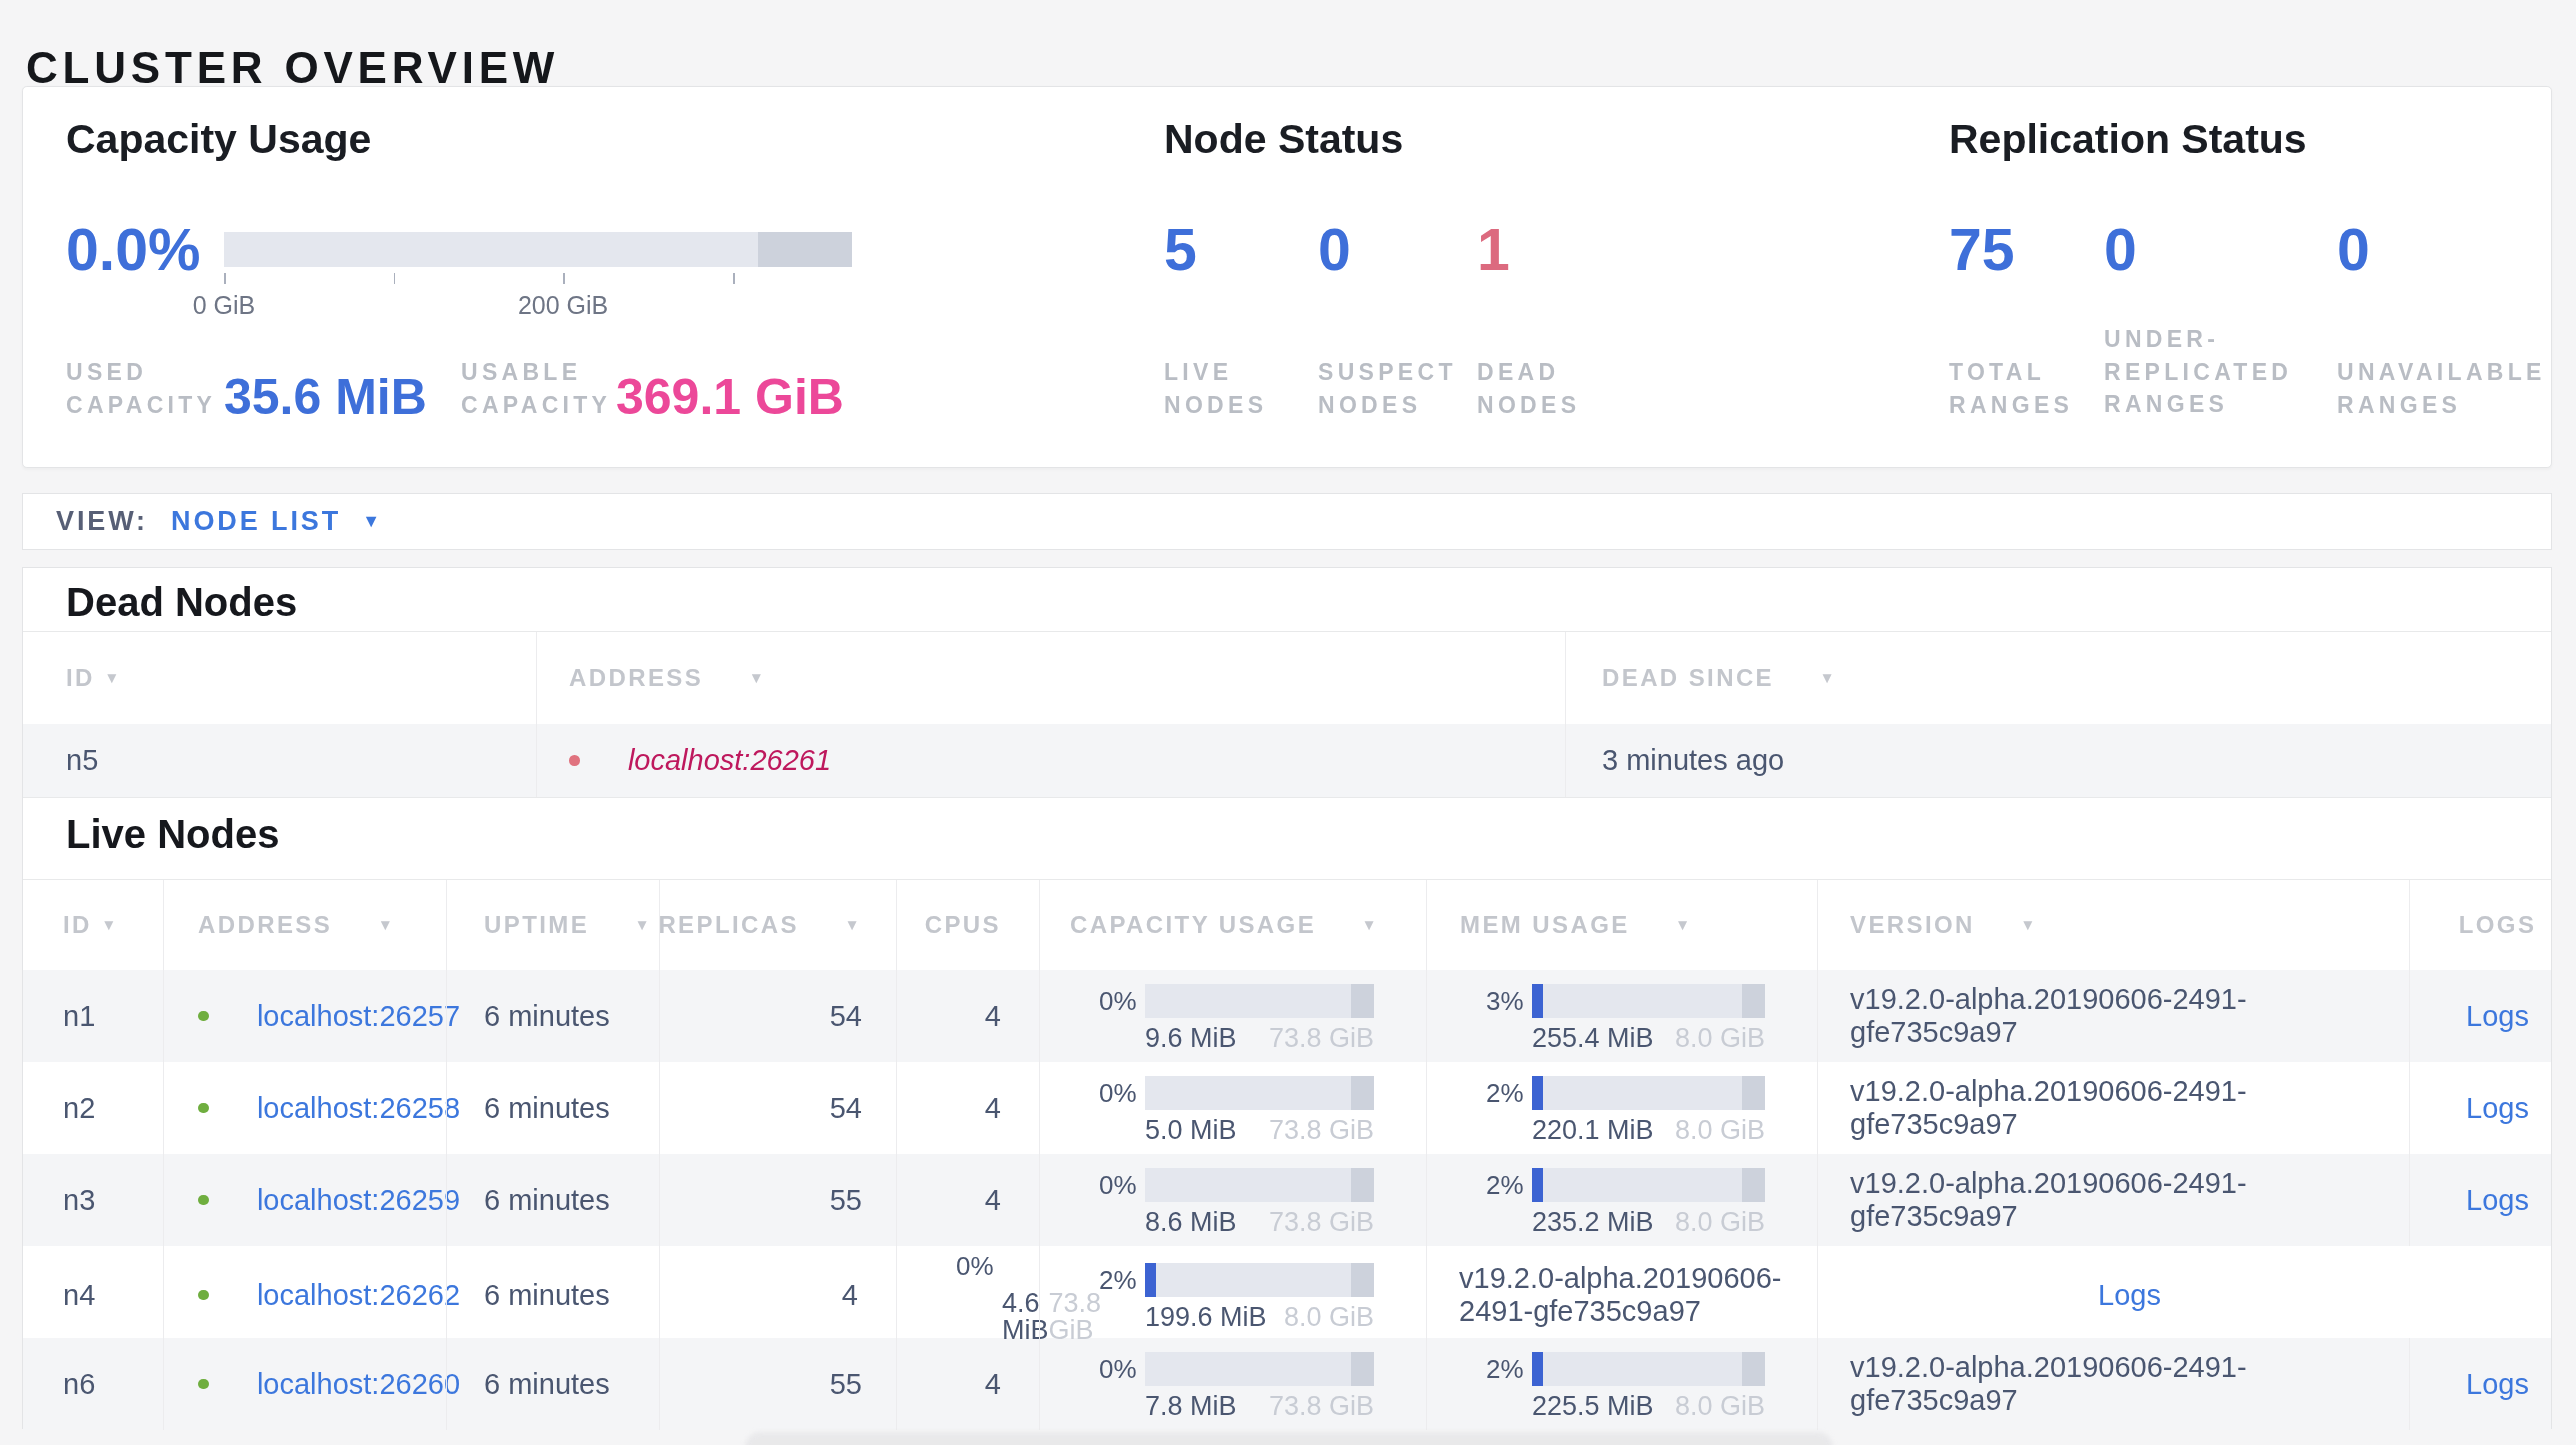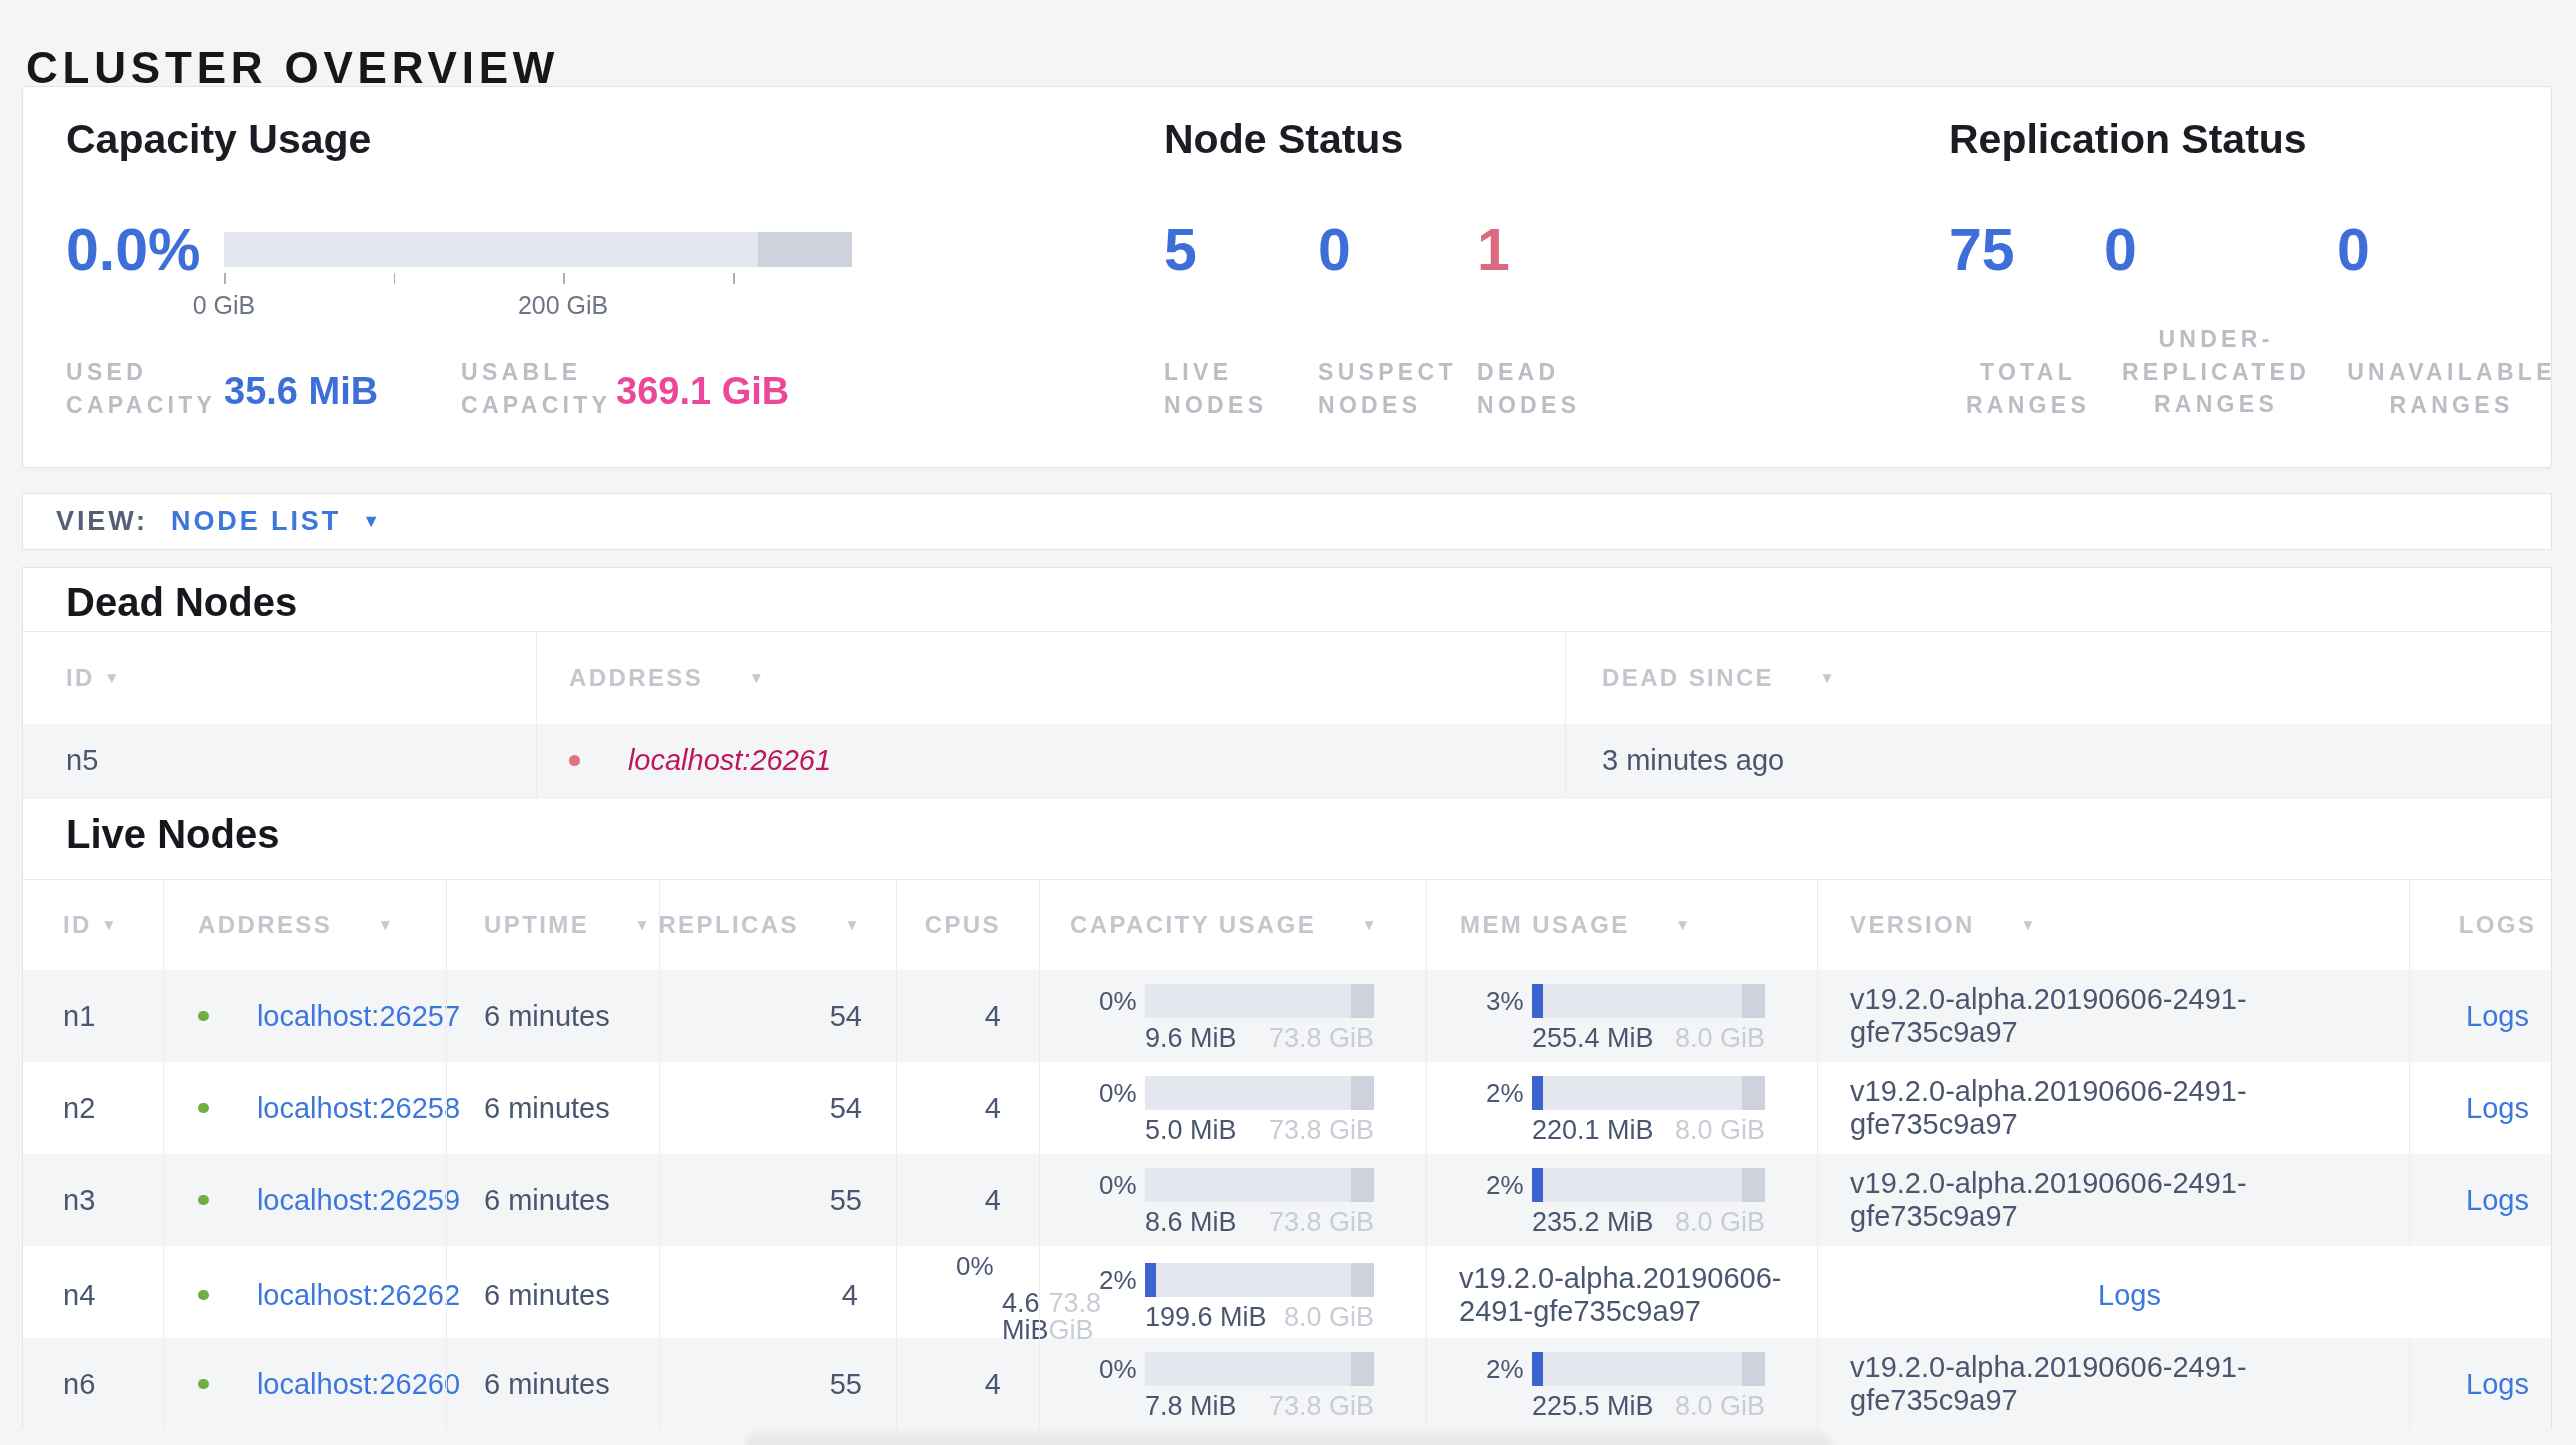--- a/index.html
+++ b/index.html
@@ -9,39 +9,39 @@
 
   .page-title{position:absolute;left:26px;top:13.4px;font-size:44px;font-weight:700;
               letter-spacing:4.8px;color:#15171b;}
 
   
   .card{position:absolute;left:22px;top:86px;width:2530px;height:382px;background:#fff;
         border:1px solid #e3e4e6;border-radius:4.8px;box-shadow:0 1.9px 2.9px rgba(0,0,0,.03);}
   .sec{position:absolute;top:0;height:100%;}
   .sec-cap{left:43px;width:859px;}
   .sec-node{left:1141px;width:582px;}
-  .sec-repl{left:1926px;width:611px;text-align:center;}
+  .sec-repl{left:1926px;width:611px;}
   .sec-title{position:absolute;left:0;top:29px;font-size:41px;font-weight:600;color:#1a1d23;margin:0;}
   .stat-num{position:absolute;top:134px;font-size:59px;font-weight:600;line-height:1;}
   .stat-label{position:absolute;top:269px;font-size:23px;font-weight:600;letter-spacing:4.3px;
               color:#b9bdc4;line-height:1.42;}
   .stat-label.tall{top:236px;}
 
   .cap-pct{position:absolute;left:0;top:134px;font-size:59px;font-weight:600;line-height:1;}
   .bigbar{position:absolute;left:158px;top:145px;width:628px;}
   .bigtrack{position:relative;height:35px;background:#e4e7ee;overflow:hidden;}
   .endcap{position:absolute;right:0;top:0;bottom:0;width:10%;background:#cdd2dc;}
   .bigtrack .endcap{width:15%;}
   .fill{position:absolute;left:0;top:0;bottom:0;width:0;background:#3c63d2;}
   .tick{position:absolute;top:41px;width:1.9px;height:10.5px;background:#aab0bd;}
   .tick-label{position:absolute;top:59px;transform:translateX(-50%);font-size:25px;
               color:#6e7585;white-space:nowrap;}
   .cap-group-label{position:absolute;top:269px;font-size:23px;font-weight:600;letter-spacing:4.3px;
                    color:#b9bdc4;line-height:1.42;}
-  .cap-group-value{position:absolute;top:285px;font-size:38px;font-weight:600;line-height:1;}
+  .cap-group-value{position:absolute;top:285px;font-size:50px;font-weight:600;line-height:1;}
 
   
   .viewbar{position:absolute;left:22px;top:493px;width:2530px;height:57px;background:#fff;
            border:1px solid #e3e4e6;display:flex;align-items:center;padding-left:33px;}
   .view-label{font-size:27px;font-weight:600;letter-spacing:2.9px;color:#575f76;}
   .view-select{display:flex;align-items:center;margin-left:23px;cursor:pointer;}
   .view-value{font-size:27px;font-weight:600;letter-spacing:2.9px;color:#3c77dd;}
   .view-caret{font-size:18px;color:#3c77dd;margin-left:21px;}
 
   

